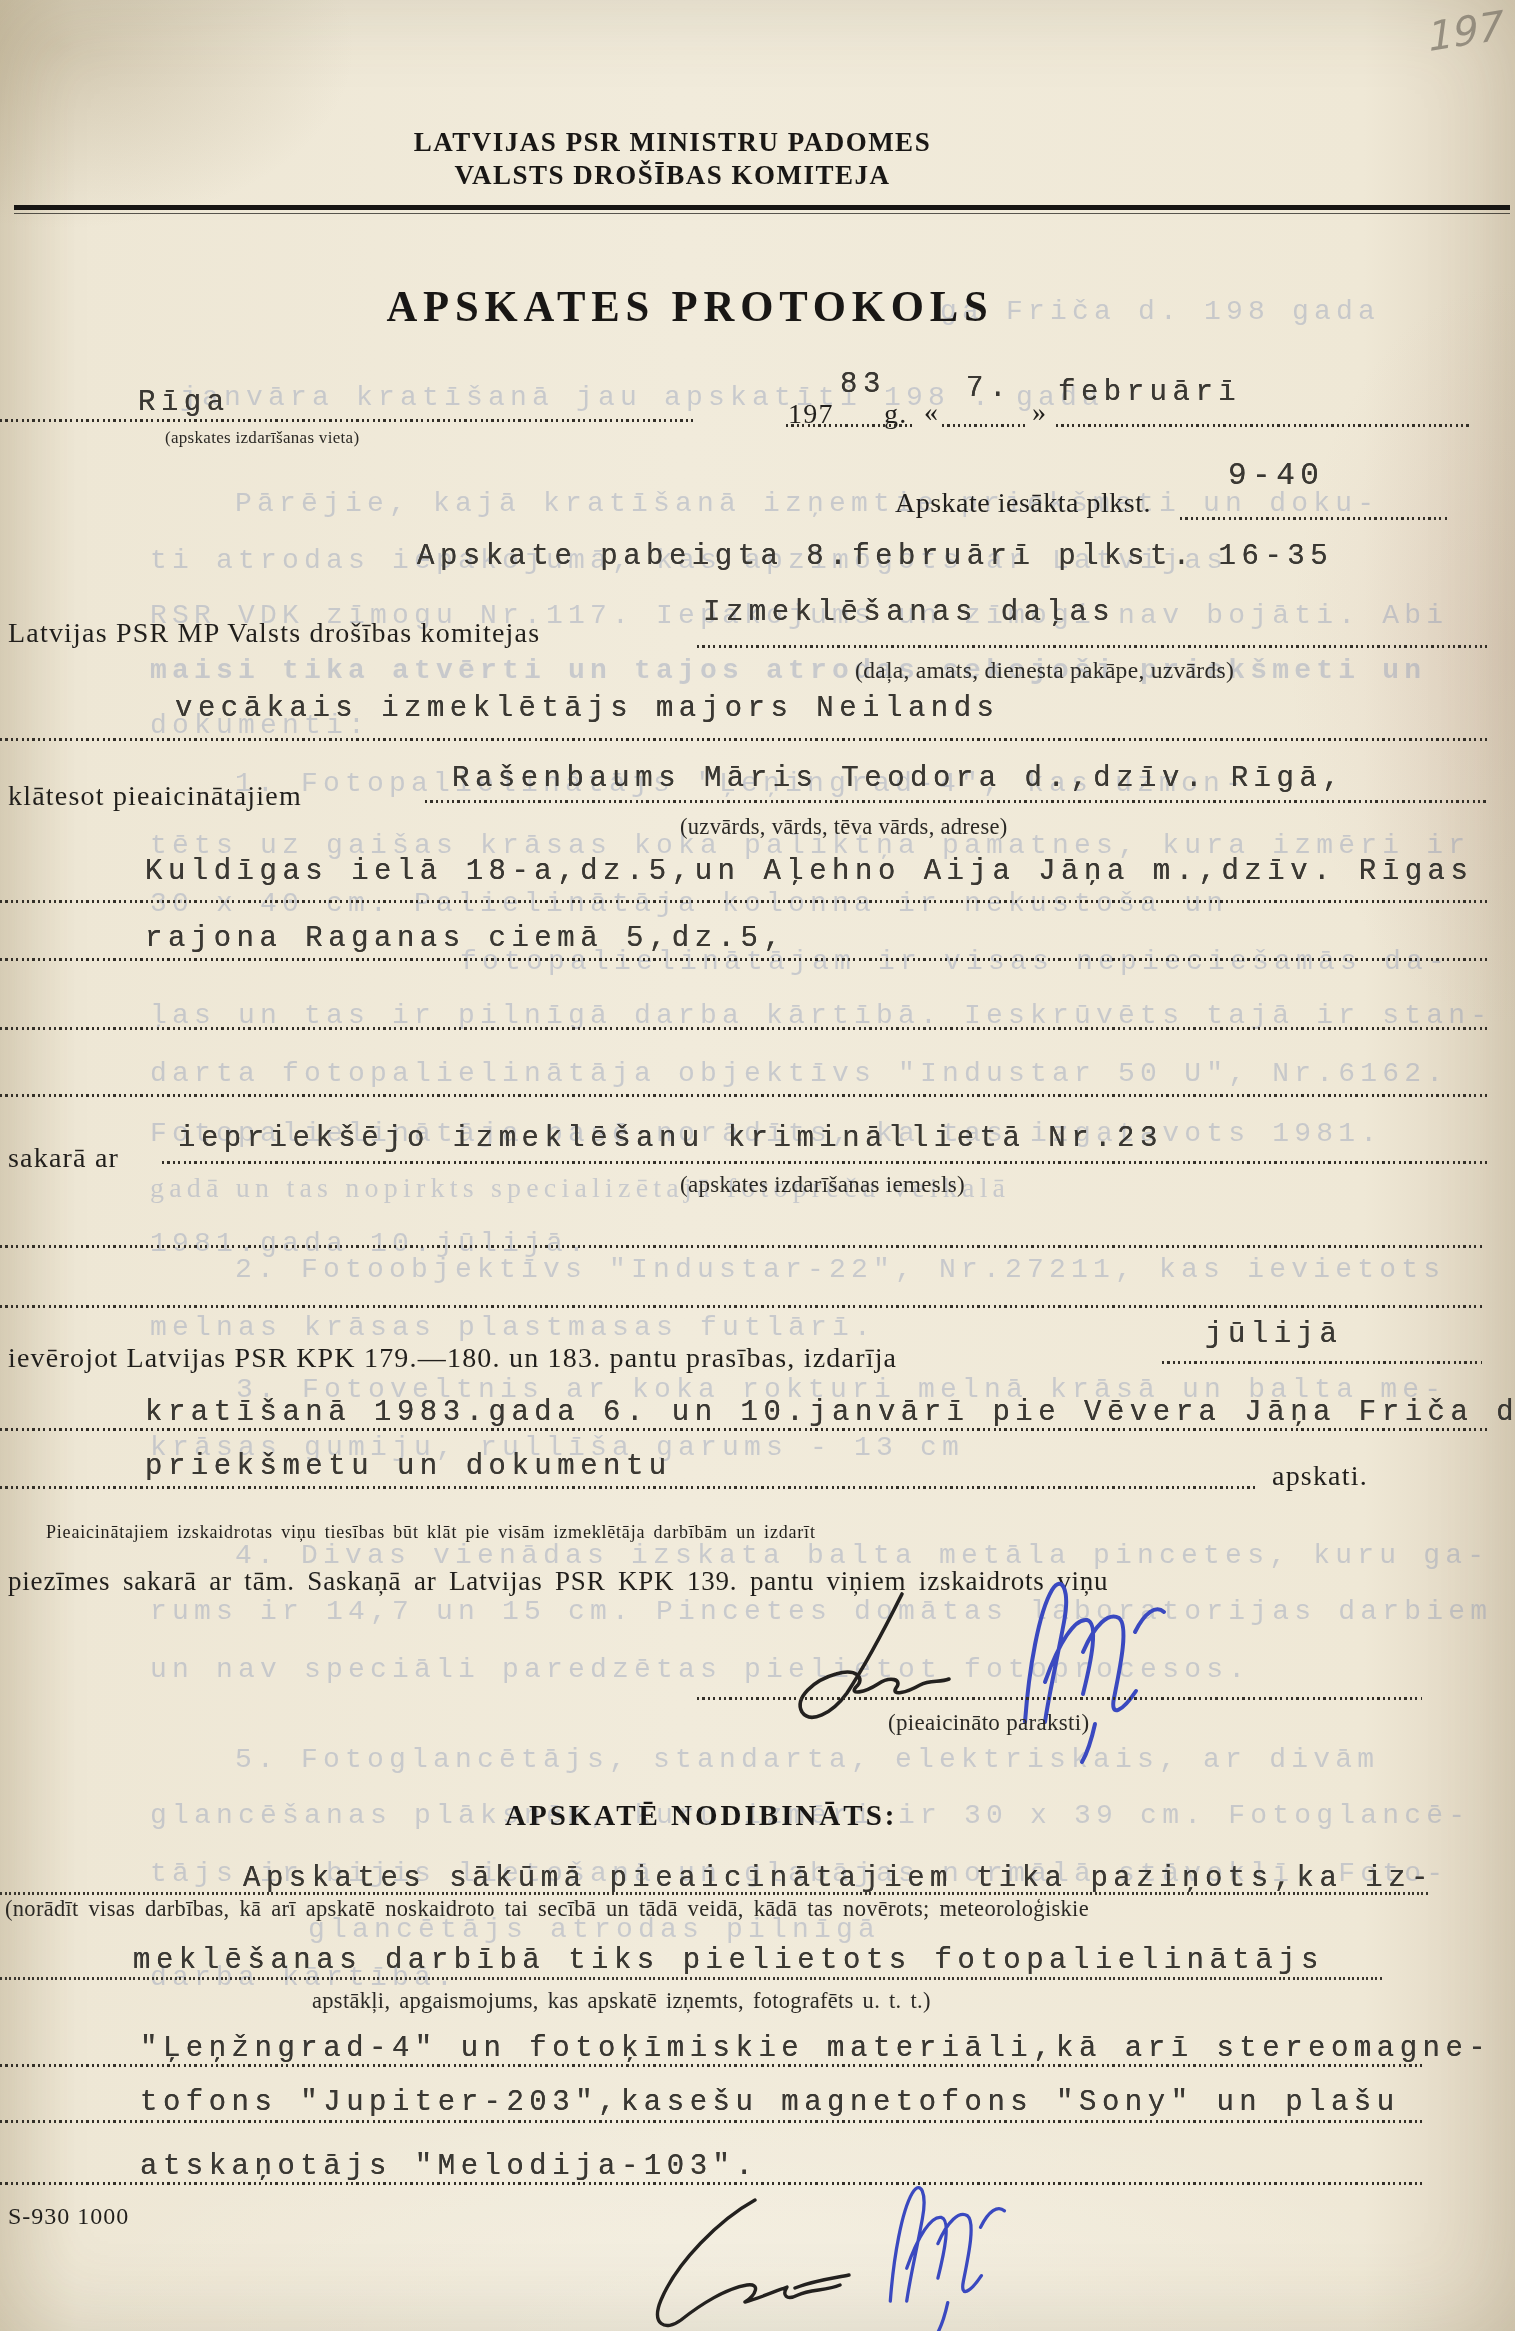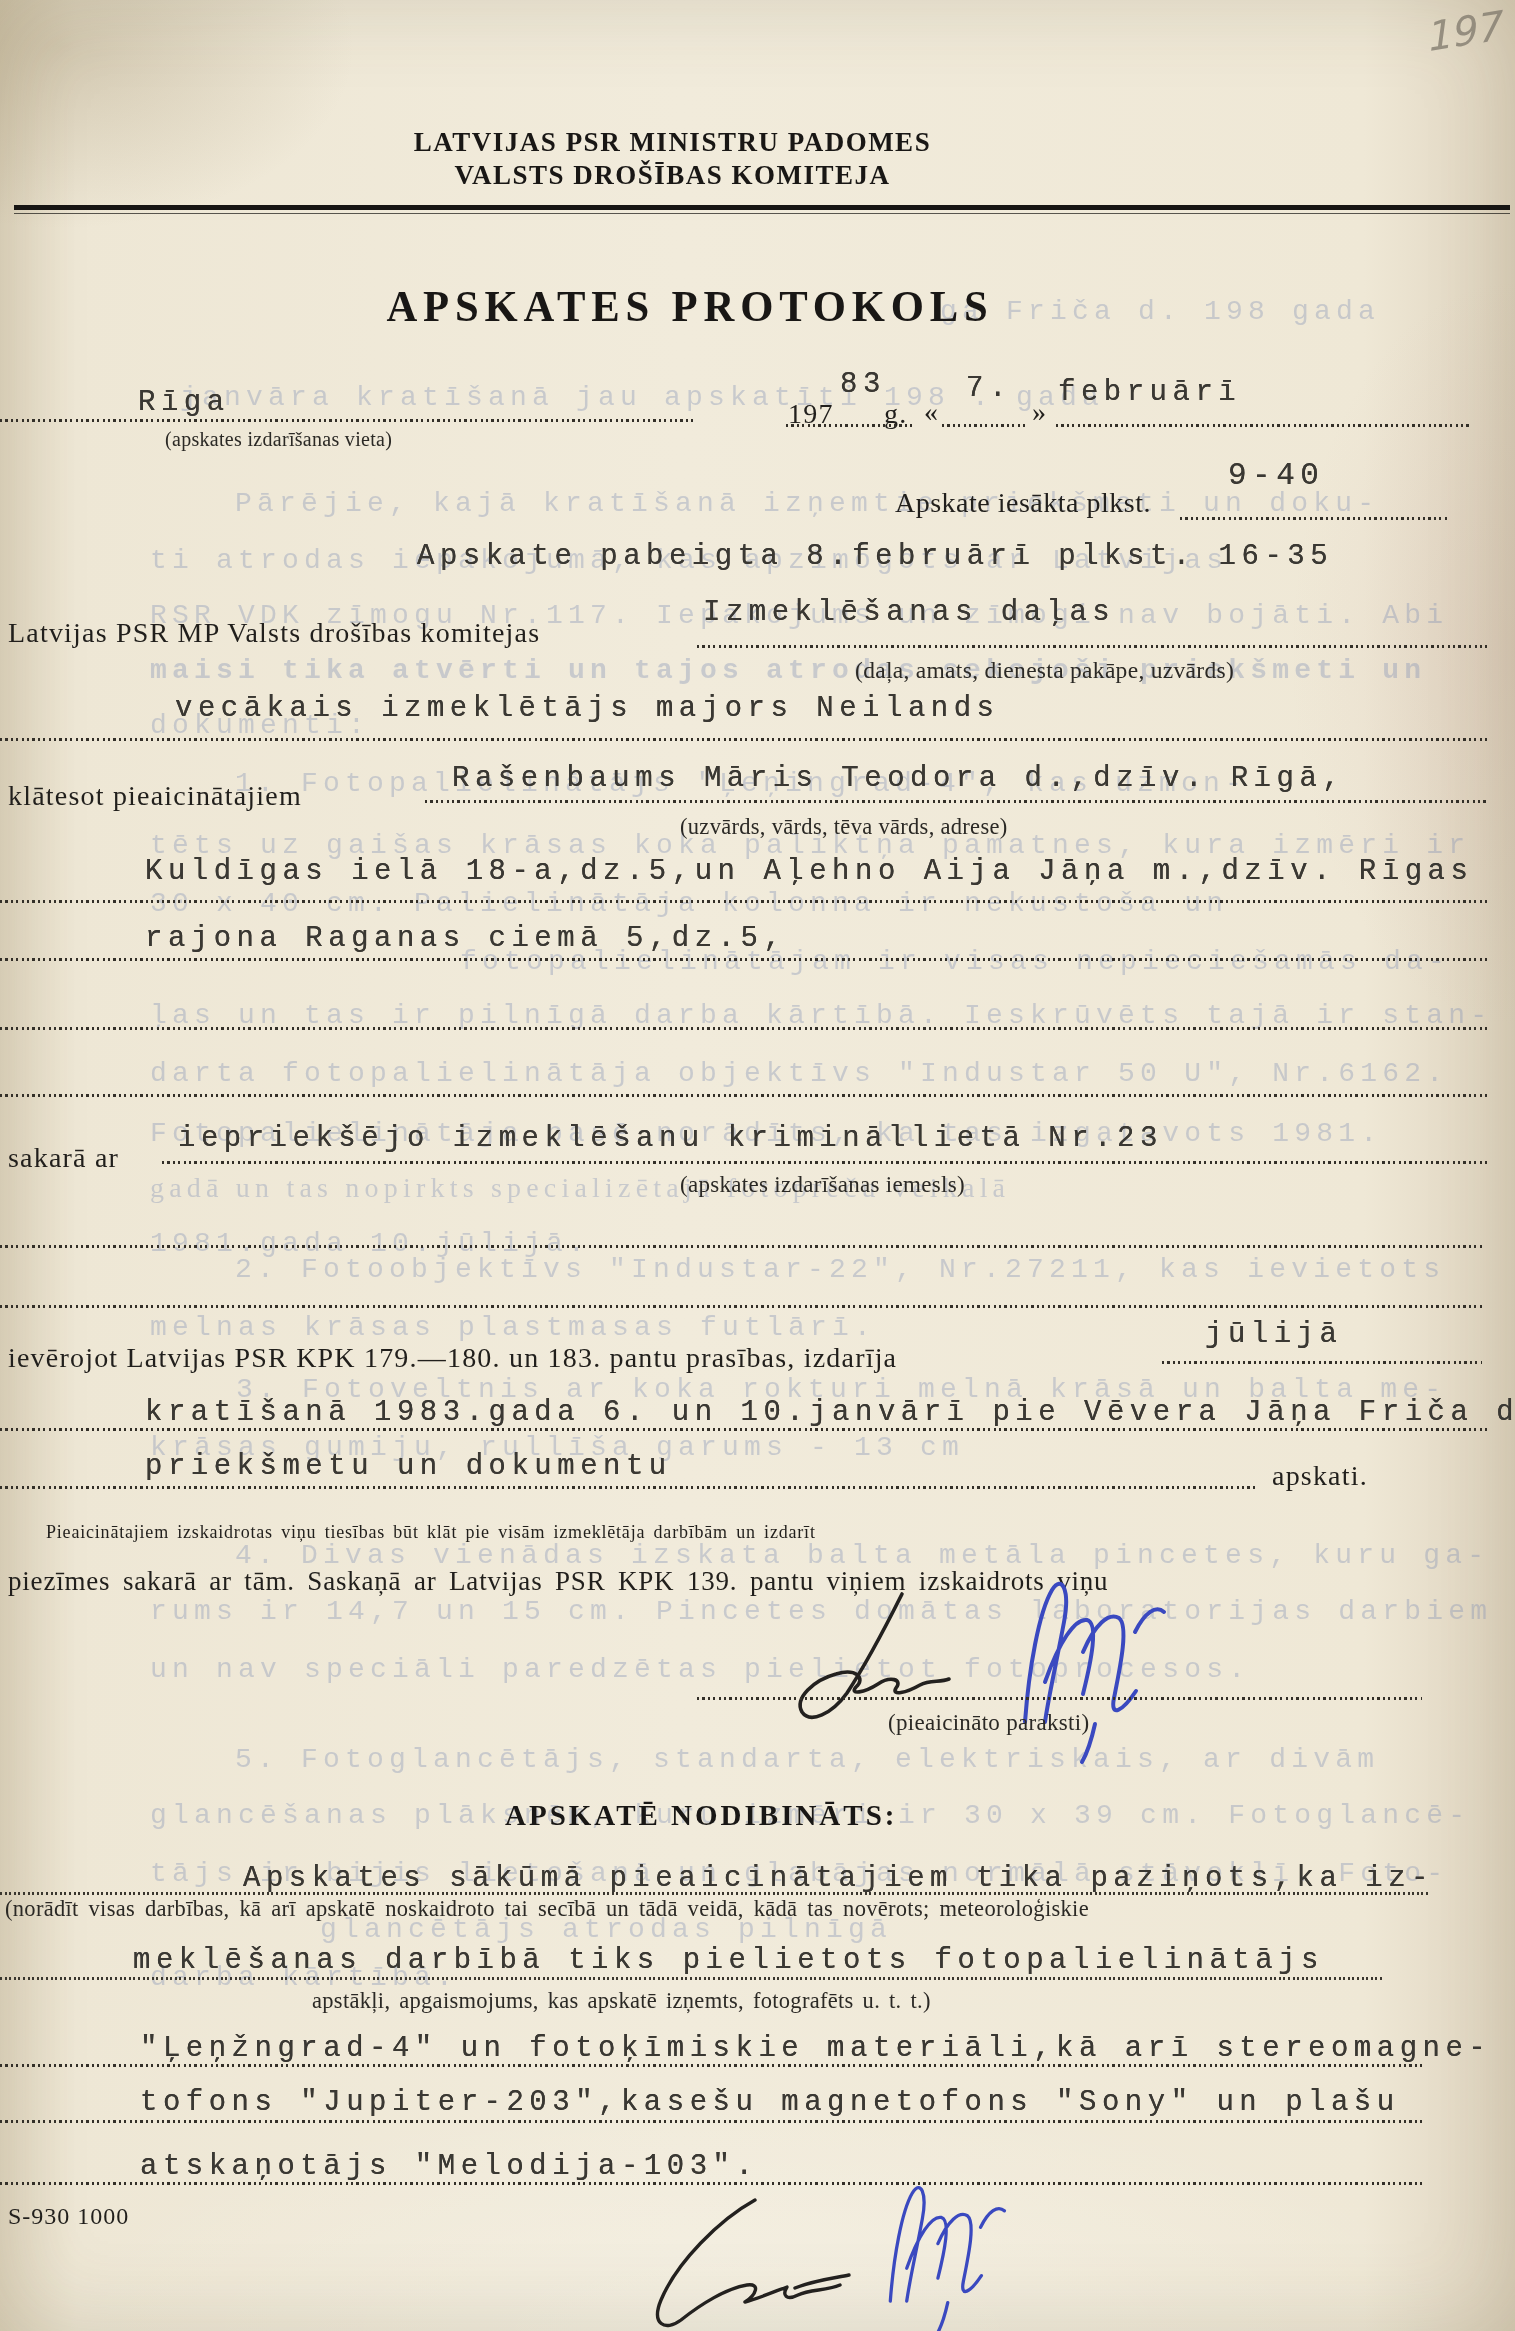--- a/index.html
+++ b/index.html
@@ -64,38 +64,38 @@
       <div class="ghost" style="top: 1254px; left: 235px;">2. Fotoobjektīvs "Industar-22", Nr.27211, kas ievietots</div>
       <div class="ghost" style="top: 1312px; left: 150px;">melnas krāsas plastmasas futlārī.</div>
       <div class="ghost" style="top: 1374px; left: 236px;">3. Fotoveltnis ar koka rokturi melnā krāsā un balta me-</div>
       <div class="ghost" style="top: 1432px; left: 150px;">krāsas gumiju, rullīša garums - 13 cm</div>
       <div class="ghost" style="top: 1540px; left: 235px;">4. Divas vienādas izskata balta metāla pincetes, kuru ga-</div>
       <div class="ghost" style="top: 1596px; left: 150px;">rums ir 14,7 un 15 cm. Pincetes domātas laboratorijas darbiem</div>
       <div class="ghost" style="top: 1654px; left: 150px;">un nav speciāli paredzētas pielietot fotoprocesos.</div>
       <div class="ghost" style="top: 1744px; left: 235px;">5. Fotoglancētājs, standarta, elektriskais, ar divām</div>
       <div class="ghost" style="top: 1800px; left: 150px;">glancēšanas plāksnēm, kuru izmēri ir 30 x 39 cm. Fotoglancē-</div>
       <div class="ghost" style="top: 1858px; left: 150px;">tājs ir bijis lietošanā un glabājas normālā stāvoklī. Foto-</div>
-      <div class="ghost" style="top: 1914px; left: 320px;">glancētājs atrodas pilnīgā</div>
+      <div class="ghost" style="top: 1914px; left: 308px;">glancētājs atrodas pilnīgā</div>
       <div class="ghost" style="top: 1962px; left: 150px;">darba kārtībā.</div>
     </div>
 
   <div class="abs pencil" style="top:8px;left:1428px;">197</div>
 
   <div class="abs head" style="top:126px;left:0;width:1345px;text-align:center;font-size:27px;letter-spacing:1.5px;line-height:33px;">
     <div>LATVIJAS PSR MINISTRU PADOMES</div>
     <div>VALSTS DROŠĪBAS KOMITEJA</div>
   </div>
   <div class="rule" style="top:205px;left:14px;width:1496px;height:5px;"></div>
   <div class="rule" style="top:213px;left:14px;width:1496px;height:1px;opacity:.7;"></div>
 
   <div class="abs head" style="top:281px;left:0;width:1380px;text-align:center;font-size:44px;letter-spacing:6px;transform:scaleX(.97);">APSKATES PROTOKOLS</div>
 
   <div class="abs typed" style="top:386px;left:138px;">Rīga</div>
   <div class="dot" style="top:419px;left:0;width:695px;"></div>
-  <div class="abs caption" style="top:428px;left:165px;font-size:20px;">(apskates izdarīšanas vieta)</div>
+  <div class="abs caption" style="top:428px;left:165px;font-size:17px;">(apskates izdarīšanas vieta)</div>
 
   <div class="abs printed" style="top:398px;left:788px;">197</div>
   <div class="abs typed" style="top:368px;left:840px;">83</div>
   <div class="abs printed" style="top:398px;left:884px;">g.</div>
   <div class="abs printed" style="top:396px;left:924px;">«</div>
   <div class="dot" style="top:424px;left:786px;width:128px;"></div>
   <div class="dot" style="top:424px;left:942px;width:86px;"></div>
   <div class="abs typed" style="top:372px;left:966px;">7.</div>
   <div class="abs printed" style="top:396px;left:1032px;">»</div>
   <div class="abs typed" style="top:376px;left:1058px;">februārī</div>

